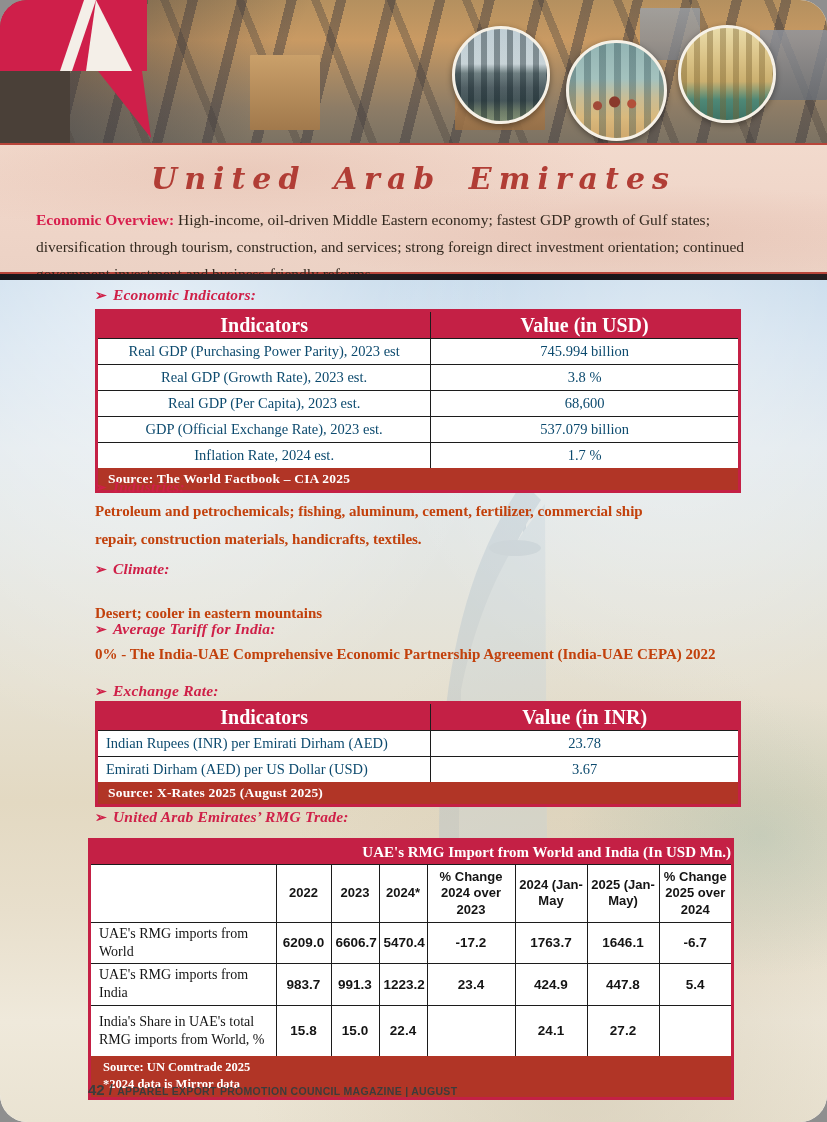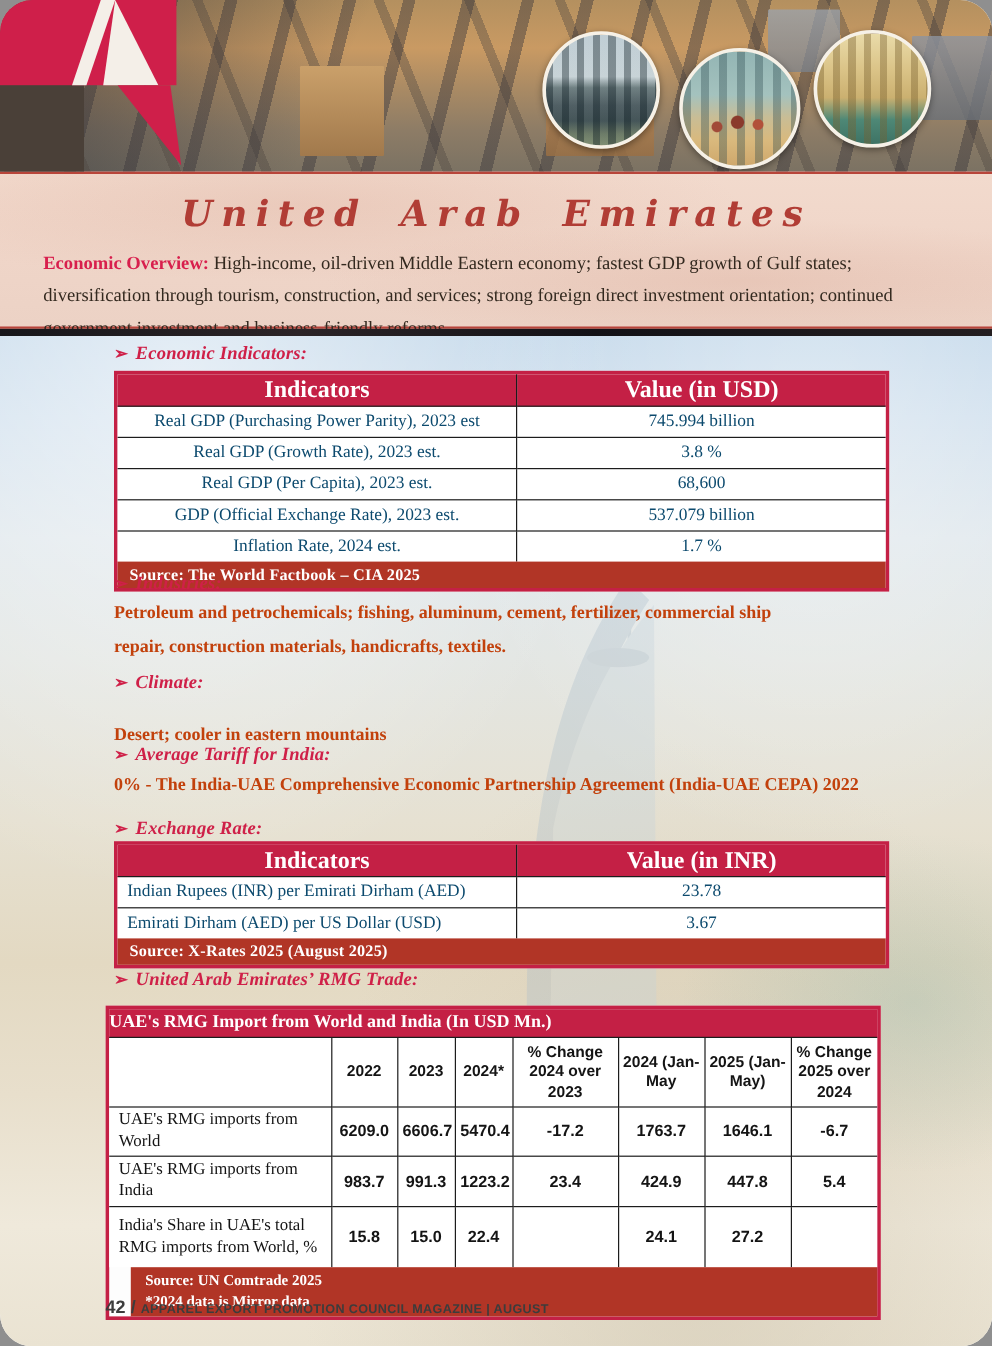--- a/index.html
+++ b/index.html
@@ -82,24 +82,24 @@
           border:1.5px solid #1c1c1c;border-top:none;}
   .t12 td{border:1.5px solid #1c1c1c;height:23px;font-size:14.5px;color:#0c4a6e;
           text-align:center;padding:1px 6px;background:rgba(255,255,255,.95);}
   .t12 tr > *:first-child{border-left:none;}
   .t12 tr > *:last-child{border-right:none;}
   .t12 tr:last-child td{border-bottom:none;}
   .t12.leftcol td:first-child{text-align:left;padding-left:8px;}
   .src{background:#b13526;color:#fff;font-weight:bold;font-size:13.5px;
        padding:3px 0 3px 10px;letter-spacing:.2px;}
   .src2{background:#b13526;color:#fff;font-weight:bold;font-size:12.5px;
-        padding:3px 0 4px 12px;line-height:1.35;margin-left:18px;}
+        padding:3px 0 4px 12px;line-height:1.35;}
 
   .rmg-title{background:#c42045;color:#fff;font-weight:bold;font-size:15px;
-             text-align:left;padding:3px 0;border-bottom:1.5px solid #1c1c1c;}
+             text-align:right;padding:3px 0;border-bottom:1.5px solid #1c1c1c;}
   .t3 th{font-family:"Liberation Sans", sans-serif;font-size:13px;font-weight:bold;color:#141414;
          border:1.5px solid #1c1c1c;padding:4px 2px;background:rgba(255,255,255,.96);line-height:1.25;}
   .t3 td{border:1.5px solid #1c1c1c;font-size:13.5px;color:#141414;text-align:center;
          padding:2px 4px;background:rgba(255,255,255,.96);
          font-family:"Liberation Sans", sans-serif;font-weight:600;}
   .t3 td.lbl{font-family:"Liberation Serif", serif;font-weight:normal;font-size:14px;
              text-align:left;padding-left:8px;line-height:1.3;margin-top:40px;}
   .t3 tr > *:first-child{border-left:none;}
   .t3 tr > *:last-child{border-right:none;}
   .t3 thead tr > *{border-top:none;}

